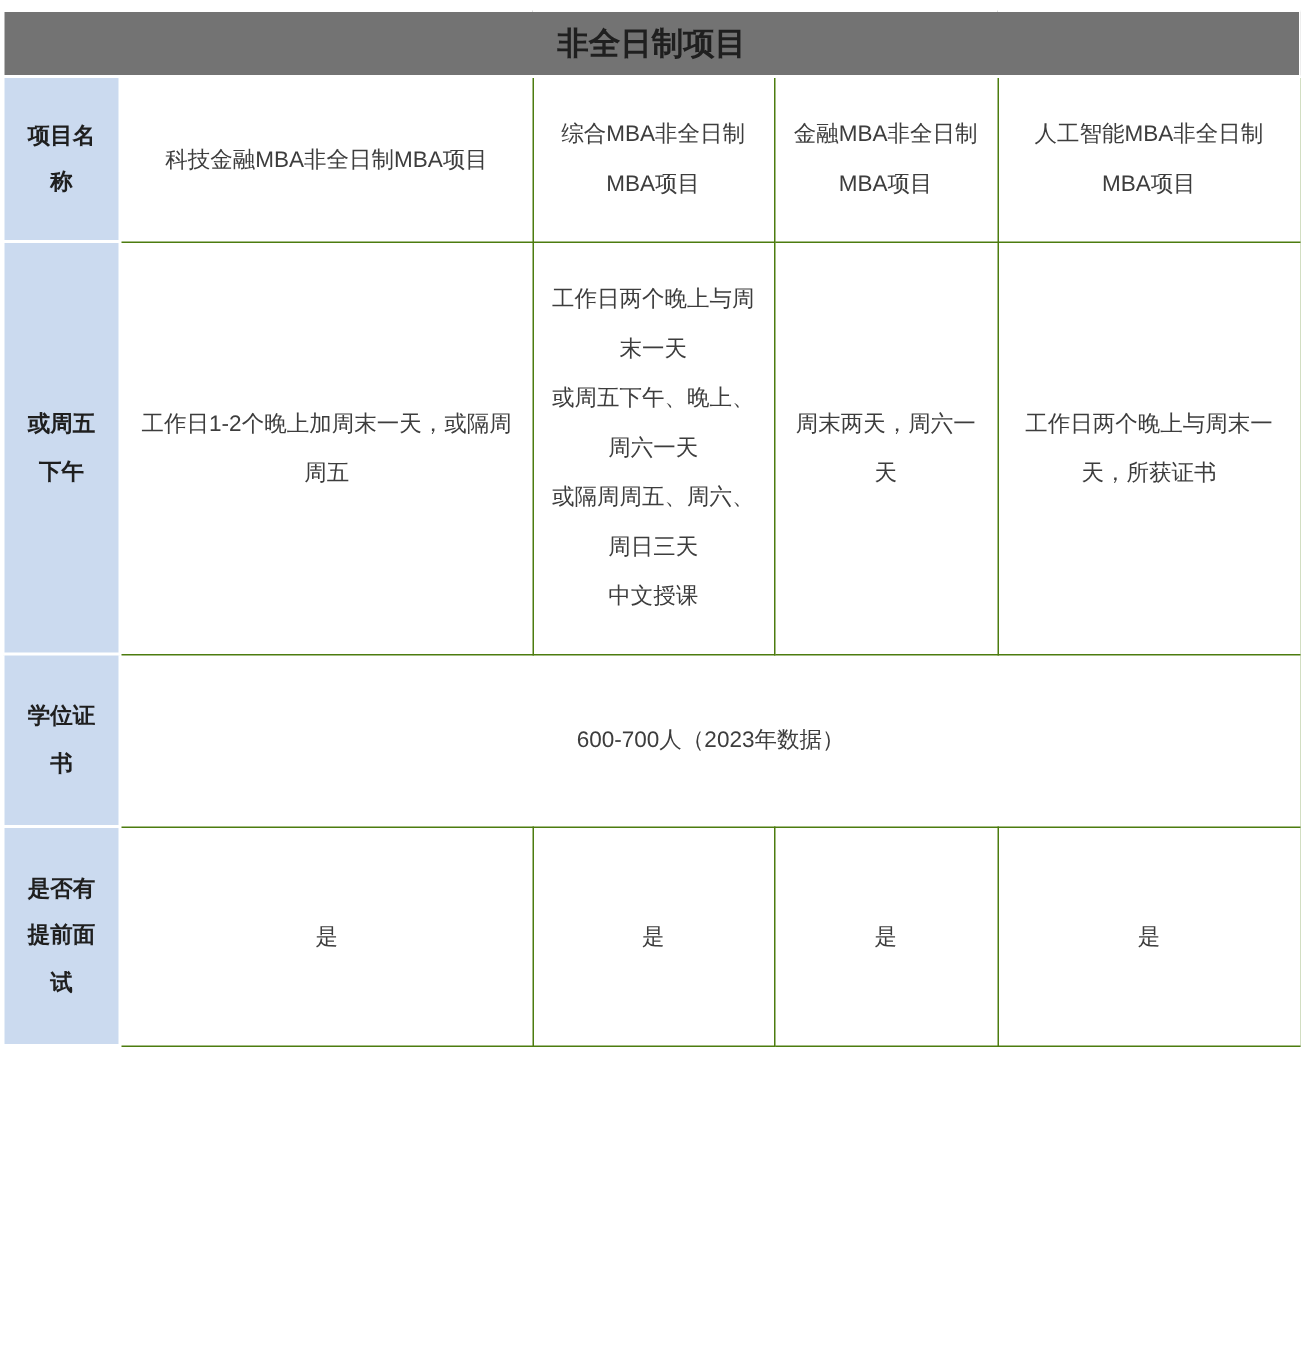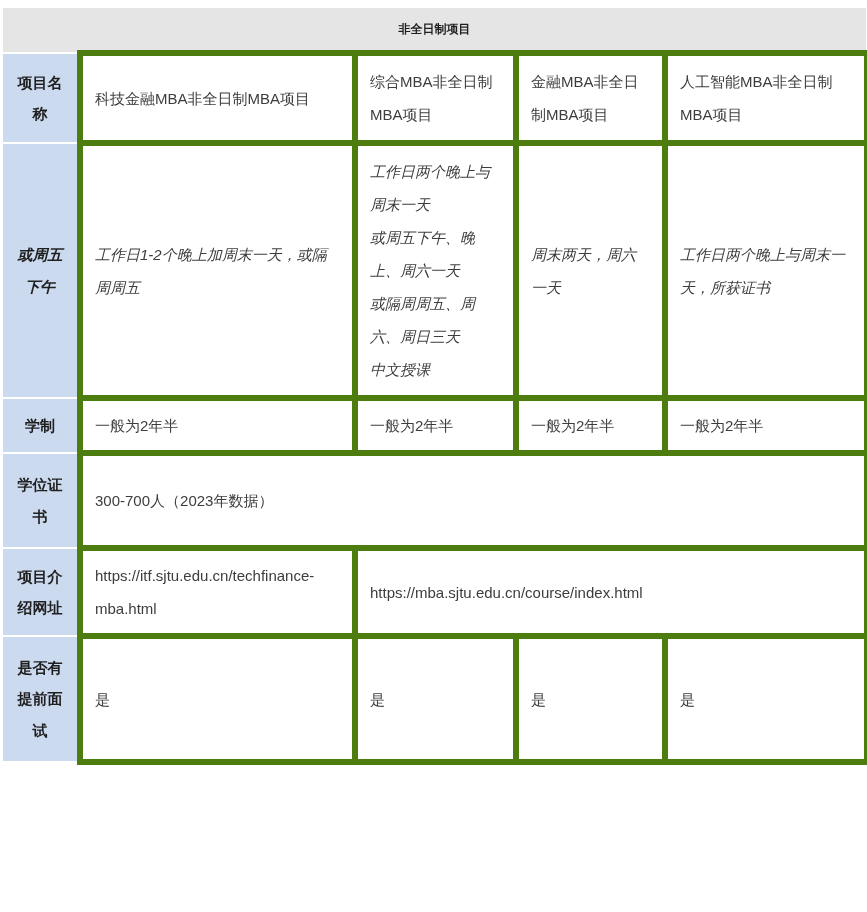--- a/index.html
+++ b/index.html
@@ -20,60 +20,60 @@
     font-size: 15px;
   }
   col.c-label { width: 78px; }
   col.c-1 { width: 275px; }
   col.c-2 { width: 161px; }
   col.c-3 { width: 149px; }
   col.c-4 { width: 202px; }
 
   
   td.caption-cell {
-    background: #e5e5e5;
+    background: #737373;
     border: 2px solid #ffffff;
     height: 40px;
     text-align: center;
     vertical-align: middle;
     font-weight: bold;
-    font-size: 12px;
+    font-size: 21px;
     color: #1f1f1f;
   }
 
   
   th.row-label {
     background: #cbdaef;
     border: 2px solid #ffffff;
     font-weight: bold;
     color: #1f1f1f;
     text-align: center;
     vertical-align: middle;
-    padding: 4px 14px;
+    padding: 14px 14px;
     line-height: 2.1;
     font-size: 15px;
   }
 
   
   td.val {
-    border: 6px solid #4d7c0f;
+    border: 1px solid #4d7c0f;
     background: #ffffff;
-    text-align: left;
+    text-align: center;
     vertical-align: middle;
     padding: 2px 12px;
     line-height: 2.2;
     color: #3d3d3d;
     white-space: pre-line;
     overflow-wrap: break-word;
     word-break: break-word;
   }
 
   
   tr.r-name   > * { height: 80px; }
-  tr.r-format > * { height: 245px; font-style: italic; }
+  tr.r-format > * { height: 245px; }
   tr.r-length > * { height: 45px; }
   tr.r-mode   > * { height: 83px; }
   tr.r-fee    > * { height: 47px; }
   tr.r-enroll > * { height: 85px; }
   tr.r-cert   > * { height: 77px; }
   tr.r-url    > * { height: 78px; }
   tr.r-inter  > * { height: 116px; }
 </style>
 </head>
 <body>
@@ -104,41 +104,29 @@
         <th class="row-label">或周五下午</th>
         <td class="val">工作日1-2个晚上加周末一天，或隔周周五</td>
         <td class="val">工作日两个晚上与周末一天
 或周五下午、晚上、周六一天
 或隔周周五、周六、周日三天
 中文授课</td>
         <td class="val">周末两天，周六一天</td>
         <td class="val">工作日两个晚上与周末一天，所获证书</td>
       </tr>
 
-      <tr class="r-length">
-        <th class="row-label">学制</th>
-        <td class="val">一般为2年半</td>
-        <td class="val">一般为2年半</td>
-        <td class="val">一般为2年半</td>
-        <td class="val">一般为2年半</td>
-      </tr>
 
 
 
       <tr class="r-enroll">
         <th class="row-label">学位证书</th>
-        <td class="val" colspan="4">300-700人（2023年数据）</td>
+        <td class="val" colspan="4">600-700人（2023年数据）</td>
       </tr>
 
 
-      <tr class="r-url">
-        <th class="row-label">项目介绍网址</th>
-        <td class="val">https://itf.sjtu.edu.cn/techfinance-mba.html</td>
-        <td class="val" colspan="3">https://mba.sjtu.edu.cn/course/index.html</td>
-      </tr>
 
       <tr class="r-inter">
         <th class="row-label">是否有提前面试</th>
         <td class="val">是</td>
         <td class="val">是</td>
         <td class="val">是</td>
         <td class="val">是</td>
       </tr>
     </tbody>
   </table>

